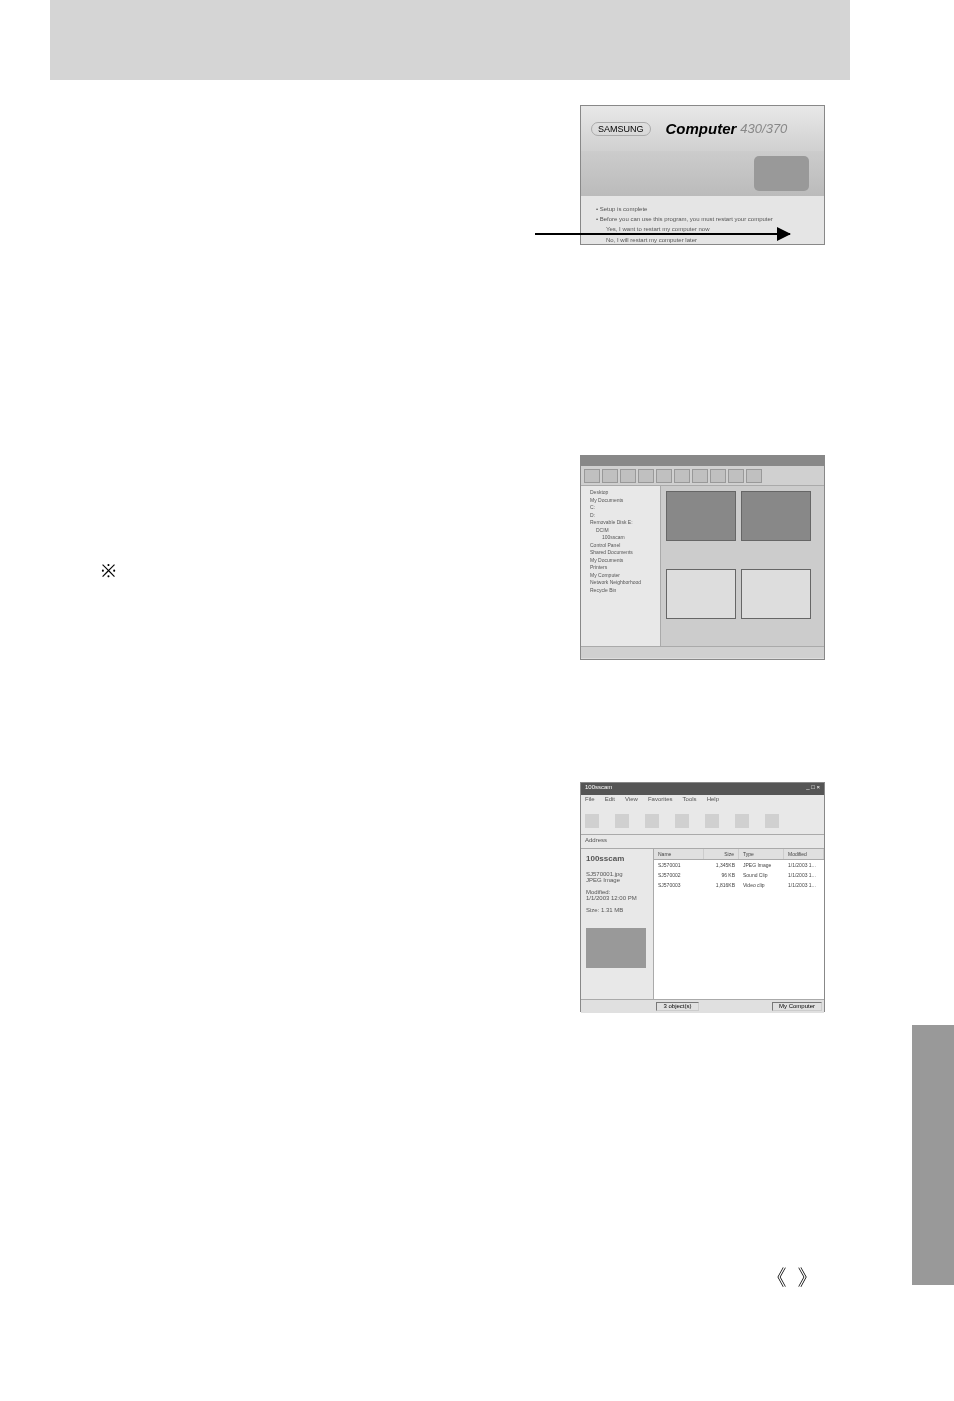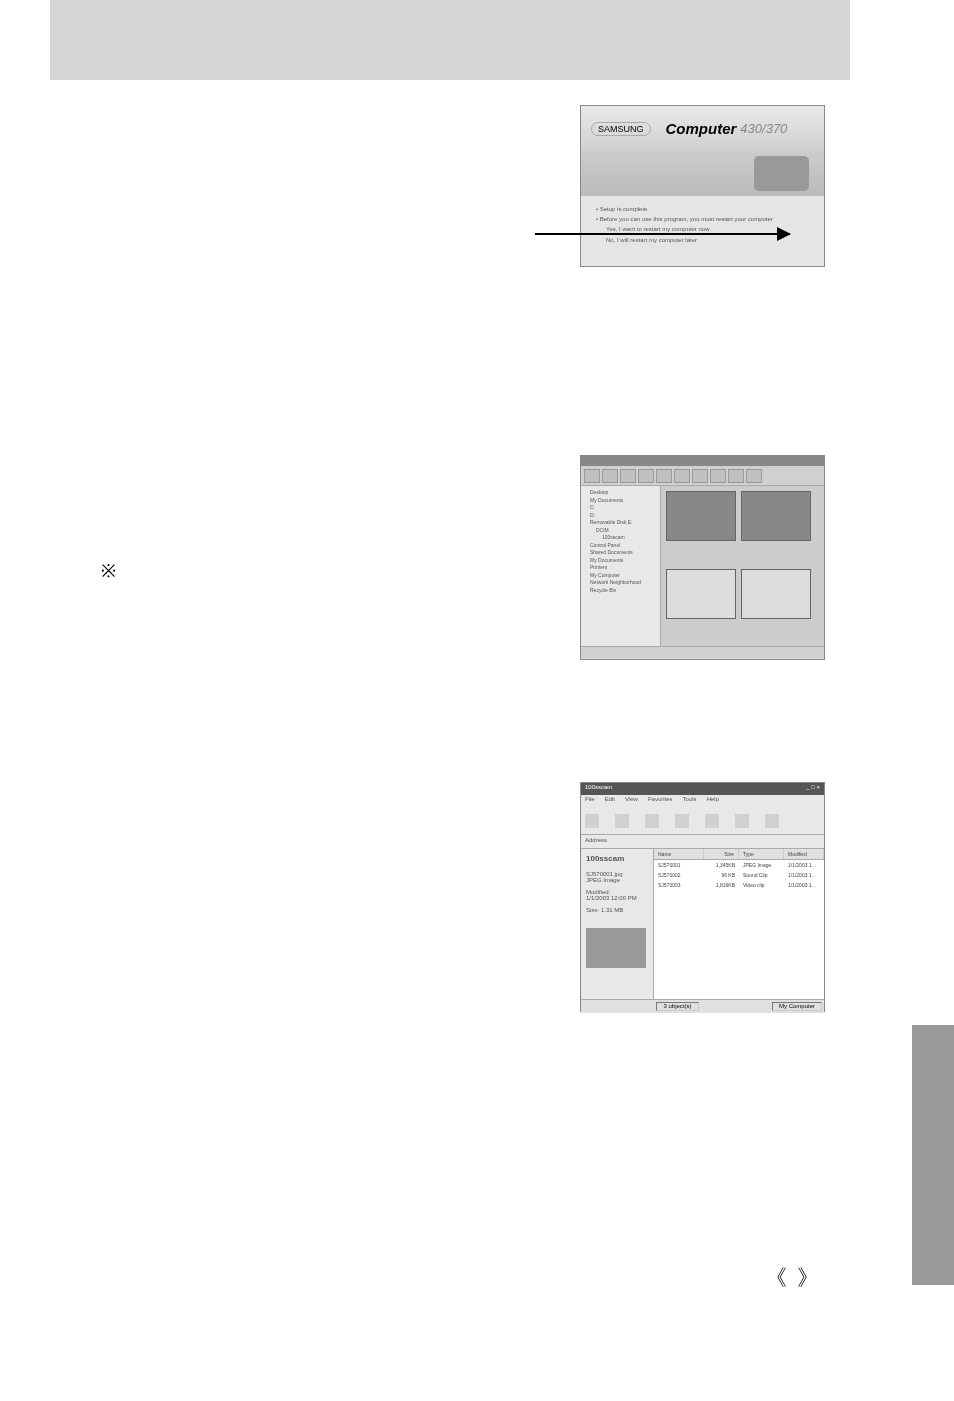--- a/index.html
+++ b/index.html
@@ -32,21 +32,21 @@
     }
     .screenshot {
       position: absolute;
       background: #e5e5e5;
       border: 1px solid #888;
     }
     .ss-installer {
       top: 105px;
       left: 580px;
       width: 245px;
-      height: 162px;
+      height: 140px;
     }
     .ss-installer .logo-area {
       height: 45px;
       background: linear-gradient(to bottom, #e8e8e8, #d0d0d0);
       display: flex;
       align-items: center;
       padding: 0 10px;
       font-size: 13px;
       font-style: italic;
     }

